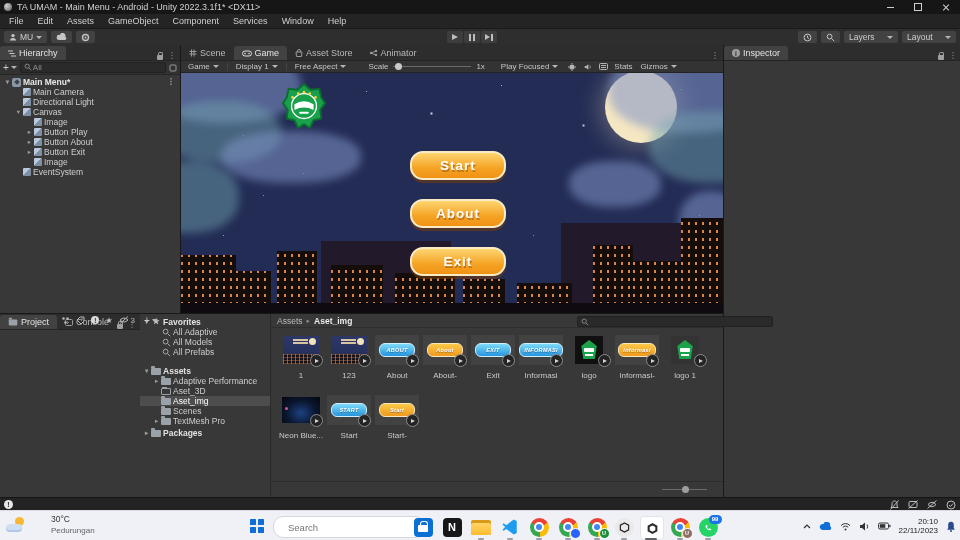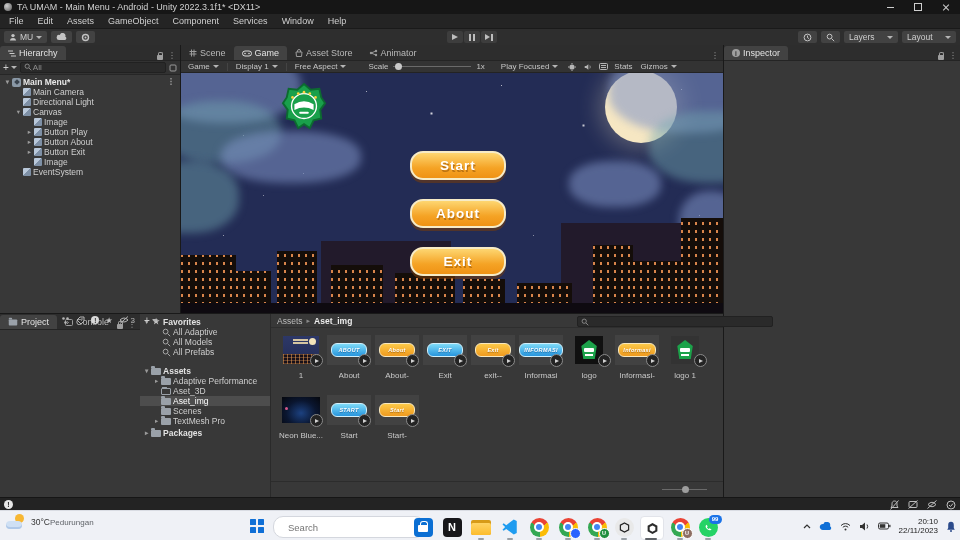--- a/index.html
+++ b/index.html
@@ -169,21 +169,21 @@
   .warn-ic{width:9px;height:9px;border-radius:50%;background:#e8e8e8;color:#1c1c1c;font-size:7px;font-weight:bold;
     display:flex;align-items:center;justify-content:center;flex:0 0 9px;}
   .sb-icons{margin-left:auto;display:flex;gap:9px;align-items:center;padding-right:8px;}
 
   
   .taskbar{position:absolute;left:0;top:510px;width:960px;height:30px;background:#eff1f6;border-top:1px solid #d9dce3;}
   .weather{position:absolute;left:6px;top:3px;display:flex;gap:5px;align-items:center;}
   .wicon{position:relative;width:20px;height:16px;}
   .wicon::before{content:'';position:absolute;right:2px;top:0;width:9px;height:9px;border-radius:50%;background:#f7b733;}
   .wicon::after{content:'';position:absolute;left:0;bottom:1px;width:16px;height:8px;border-radius:5px;background:#cfe0f4;box-shadow:inset 0 -2px 0 #afc8e8;}
-  .wtext{display:flex;flex-direction:row;line-height:11px;}
+  .wtext{display:flex;flex-direction:column;line-height:11px;margin-left:20px;}
   .wtemp{font-size:8.5px;color:#333;} .wloc{font-size:8px;color:#5f6368;}
   .startbtn{position:absolute;left:250px;top:8px;width:14px;height:14px;display:grid;grid-template-columns:6px 6px;grid-template-rows:6px 6px;gap:1.5px;}
   .startbtn i{background:#0f6fd6;border-radius:.5px;}
   .tsearch{position:absolute;left:273px;top:5px;width:134px;height:20px;border-radius:10px;background:#fff;
     border:1px solid #d4d7de;display:flex;align-items:center;gap:6px;padding:0 8px;}
   .tsearch input{flex:1;border:none;outline:none;font-size:9.5px;color:#5f6368;background:transparent;padding:0;}
   .tapp{position:absolute;top:5px;width:22px;height:22px;display:flex;align-items:center;justify-content:center;}
   .runline{position:absolute;top:27px;width:6px;height:2px;border-radius:1px;background:#9aa0a6;}
   .store-ic{width:19px;height:19px;border-radius:4px;background:#0b6fd3;position:relative;}
   .store-ic::before{content:'';position:absolute;left:4.5px;top:7px;width:10px;height:7px;background:#fff;border-radius:1px;}
@@ -684,20 +684,33 @@
                   <i class="bb"></i>
                 </span>
               </span>
               <span class="aprev">
                 <i></i>
               </span>
               <span class="plabel">1</span>
             </div>
             <div class="pitem">
               <span class="tslot">
+                <span class="scene-th">
+                  <i class="m"></i>
+                  <i class="tt"></i>
+                  <i class="bb"></i>
+                </span>
+              </span>
+              <span class="aprev">
+                <i></i>
+              </span>
+              <span class="plabel">123</span>
+            </div>
+            <div class="pitem">
+              <span class="tslot">
                 <span class="pill-th">
                   <i class="pill pill-blue">ABOUT</i>
                 </span>
               </span>
               <span class="aprev">
                 <i></i>
               </span>
               <span class="plabel">About</span>
             </div>
             <div class="pitem">
@@ -714,31 +727,20 @@
             <div class="pitem">
               <span class="tslot">
                 <span class="pill-th">
                   <i class="pill pill-blue">EXIT</i>
                 </span>
               </span>
               <span class="aprev">
                 <i></i>
               </span>
               <span class="plabel">Exit</span>
-            </div>
-            <div class="pitem">
-              <span class="tslot">
-                <span class="pill-th">
-                  <i class="pill pill-orange">Exit</i>
-                </span>
-              </span>
-              <span class="aprev">
-                <i></i>
-              </span>
-              <span class="plabel">exit--</span>
             </div>
             <div class="pitem">
               <span class="tslot">
                 <span class="pill-th">
                   <i class="pill pill-blue">INFORMASI</i>
                 </span>
               </span>
               <span class="aprev">
                 <i></i>
               </span>

